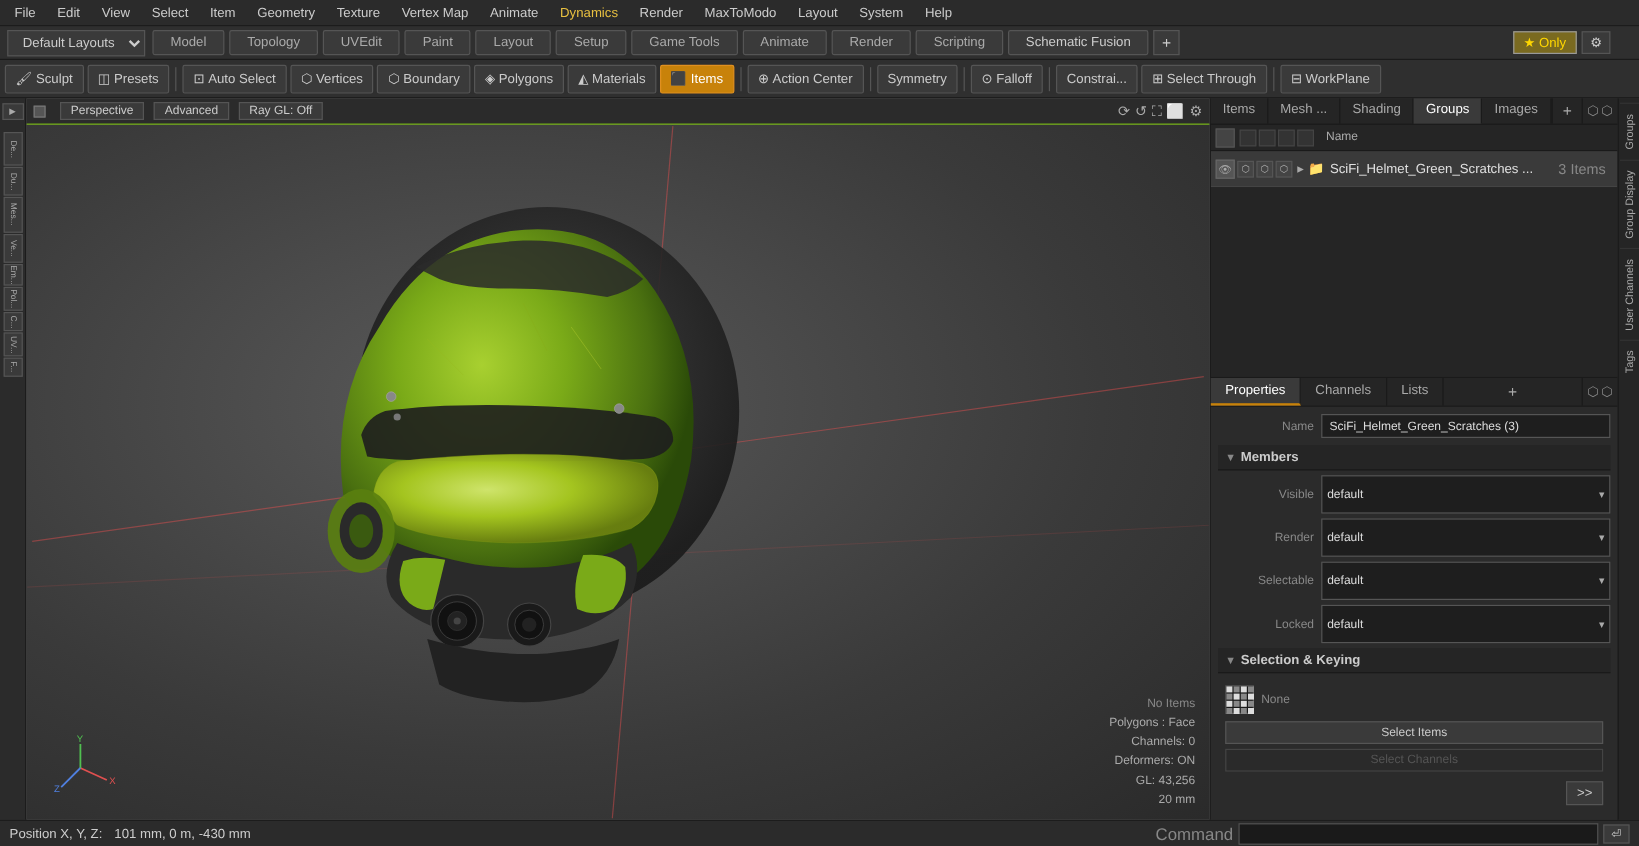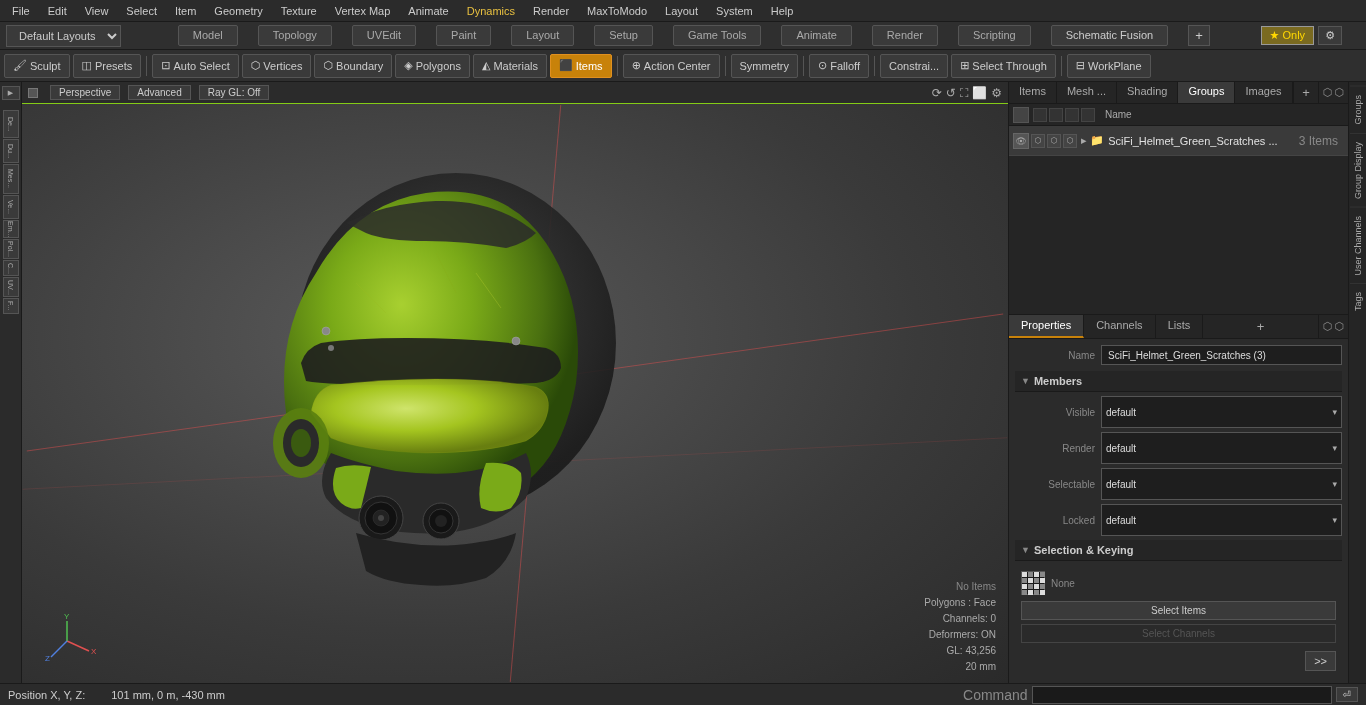--- a/index.html
+++ b/index.html
@@ -5,21 +5,21 @@
     * { box-sizing: border-box; margin: 0; padding: 0; }
     body { width: 1366px; height: 705px; background: #3a3a3a; font-family: 'Segoe UI', Arial, sans-serif; font-size: 11px; color: #ccc; overflow: hidden; }
 
     
     #menu-bar { display: flex; align-items: center; height: 22px; background: #2b2b2b; border-bottom: 1px solid #1a1a1a; padding: 0 4px; gap: 2px; }
     .menu-item { padding: 2px 8px; color: #ccc; cursor: pointer; font-size: 11px; }
 
     
     #layout-bar { display: flex; align-items: center; height: 28px; background: #2f2f2f; border-bottom: 1px solid #1a1a1a; }
     #layout-dropdown { background: #3a3a3a; border: 1px solid #555; color: #ccc; padding: 2px 8px; font-size: 11px; height: 22px; margin: 0 6px; cursor: pointer; }
-    .layout-tabs { display: flex; flex: 1; justify-content: center; gap: 20px; }
+    .layout-tabs { display: flex; flex: 1; gap: 4px; }
     .layout-tab { padding: 3px 14px; background: #3a3a3a; color: #aaa; border: 1px solid #555; cursor: pointer; font-size: 11px; border-radius: 2px; }
     .layout-tab-schematic { background: #3a3a3a; padding: 3px 14px; color: #ccc; border: 1px solid #555; font-size: 11px; border-radius: 2px; cursor: pointer; }
     .layout-bar-right { display: flex; align-items: center; gap: 4px; margin-right: 24px; }
     .star-btn { background: #7a6a20; border: 1px solid #999; color: #ffd700; padding: 2px 8px; font-size: 11px; cursor: pointer; }
     .plus-btn { background: #3a3a3a; border: 1px solid #555; color: #ccc; padding: 2px 6px; font-size: 13px; cursor: pointer; }
     .settings-btn { background: #3a3a3a; border: 1px solid #555; color: #ccc; padding: 2px 6px; font-size: 11px; cursor: pointer; }
 
     
     #toolbar { display: flex; align-items: center; height: 32px; background: #2f2f2f; border-bottom: 1px solid #1a1a1a; padding: 0 4px; gap: 3px; }
     .tb-btn { display: flex; align-items: center; gap: 3px; padding: 3px 8px; background: #3a3a3a; border: 1px solid #555; color: #ccc; cursor: pointer; font-size: 11px; border-radius: 2px; height: 24px; }
@@ -500,20 +500,20 @@
     <div class="vert-tab">Groups</div>
     <div class="vert-tab">Group Display</div>
     <div class="vert-tab">User Channels</div>
     <div class="vert-tab">Tags</div>
   </div>
 
 </div>
 
 <div id="bottom-bar">
   <span>Position X, Y, Z:</span>
-  <span style="margin-left:20px;">101 mm, 0 m, -430 mm</span>
+  <span style="margin-left:4px;">101 mm, 0 m, -430 mm</span>
   <div style="flex:1;"></div>
   <div id="command-area">
     <span style="color:#888;font-size:14px;">Command</span>
     <input id="command-input" type="text" style="width: 300px; background: rgb(26, 26, 26); border: 1px solid rgb(85, 85, 85); color: rgb(204, 204, 204); padding: 2px 6px; font-size: 10px; height: 18px;" placeholder="">
     <button class="cmd-btn">⏎</button>
   </div>
 </div>
 
 </body></html>

